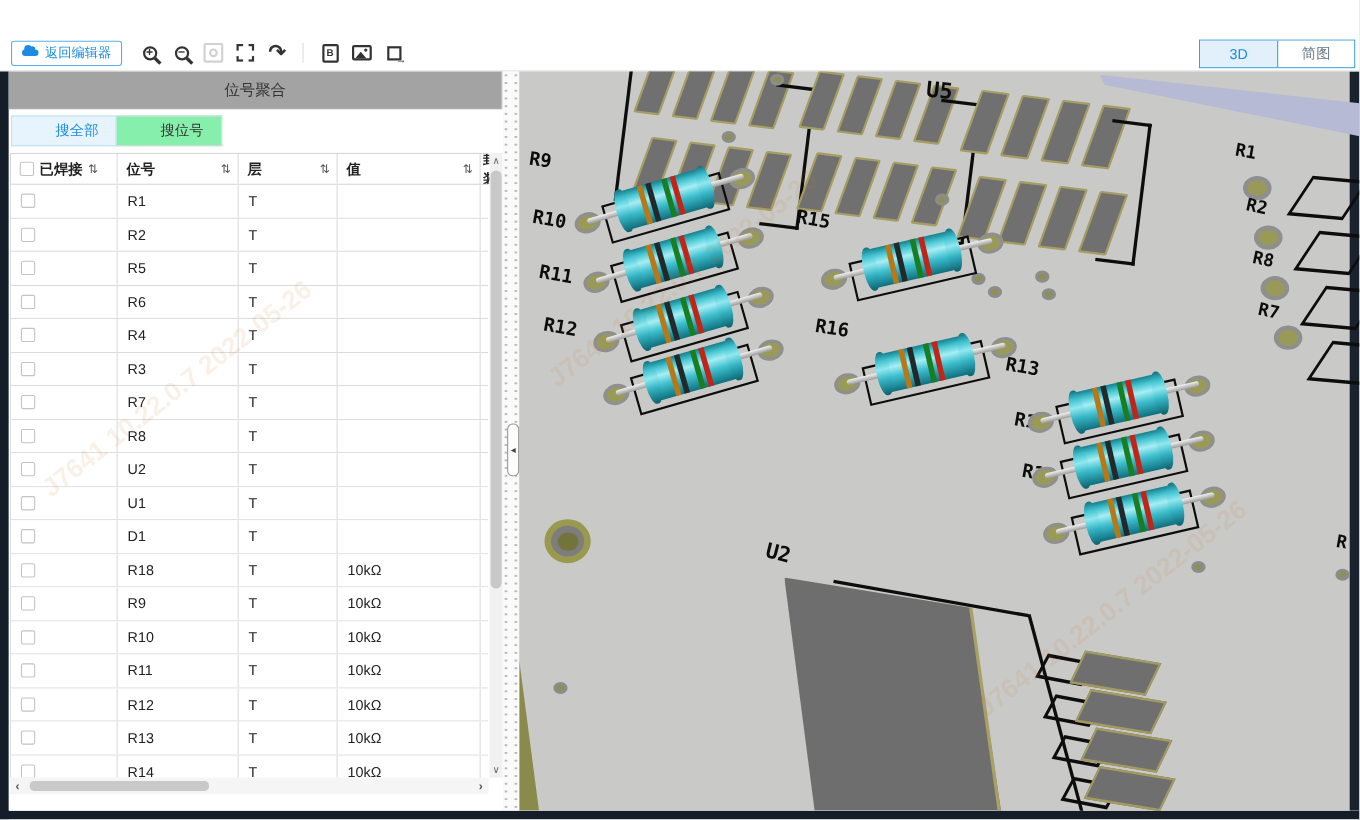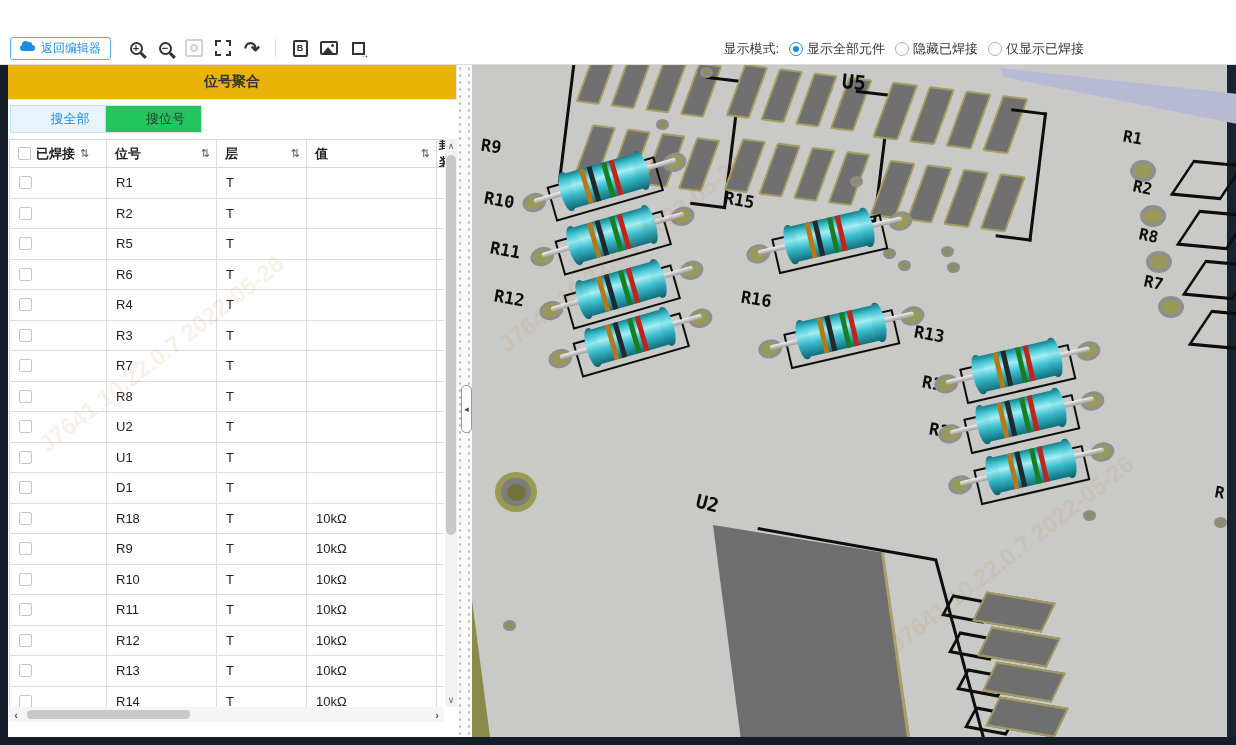--- a/index.html
+++ b/index.html
@@ -47,26 +47,26 @@
   .vbtn.on{background:#e1f0fb;color:#1d8ce0;}
   .vbtn.off{background:#fff;color:#66788a;border-left:1px solid #3aa0e0;}
 
   
   .edgestrip{position:absolute;background:#151d28;}
 
   
   .panel{position:absolute;left:8px;top:65px;width:449px;height:672px;background:#fff;}
   .tabs{position:absolute;left:0;top:0;width:449px;height:35px;display:flex;border-bottom:1px solid #e4e4e4;}
   .tab{flex:1;display:flex;align-items:center;justify-content:center;font-size:14px;cursor:pointer;}
-  .tab.inactive{background:#eab308;color:#333;border-right:1px solid #e4e4e4;font-weight:bold;}
+  .tab.inactive{background:#a3a3a3;color:#333;border-right:1px solid #e4e4e4;}
   .tab.active{background:#fff;color:#1d8ce0;font-weight:bold;}
   .searchrow{position:absolute;left:2px;top:40px;height:28px;display:flex;}
   .scope{width:96px;height:28px;display:flex;align-items:center;justify-content:center;font-size:13px;cursor:pointer;padding-left:24px;}
   .scope.on{background:#e7f4fd;color:#1d8ce0;border:1px solid #bfe0f6;}
-  .scope.off{background:#22c55e;color:#333;border:1px solid #ddd;border-left:none;}
+  .scope.off{background:#86efac;color:#333;border:1px solid #ddd;border-left:none;}
   .filter{position:relative;width:283px;height:28px;border:1px solid #ddd;border-left:none;}
   .filter input{width:100%;height:100%;border:none;outline:none;padding:0 30px 0 10px;font-size:13px;color:#333;}
   .filter input::placeholder{color:#b8b8b8;}
   .fmag{position:absolute;right:8px;top:7px;width:10px;height:10px;border:1.6px solid #444;border-radius:50%;}
   .fmag::after{content:"";position:absolute;width:5px;height:2px;background:#444;right:-5px;bottom:-2px;transform:rotate(45deg);}
 
   .thead{position:absolute;left:1px;top:74px;width:435px;height:29px;display:grid;grid-template-columns:97px 110px 90px 130px 8px;border:1px solid #d6d6d6;border-right:none;background:#fff;font-weight:bold;font-size:13px;color:#222;}
   .thead .hc{display:flex;align-items:center;gap:5px;padding-left:8px;border-right:1px solid #dcdcdc;overflow:hidden;cursor:pointer;}
   .sort{font-size:11px;color:#555;font-weight:normal;}
   .cbx{width:13px;height:13px;border:1px solid #c4c4c4;border-radius:2px;background:#fff;flex:none;cursor:pointer;}
@@ -165,35 +165,24 @@
     <span class="tb-ic">
         <span class="bom">B</span>
       </span>
     <span class="tb-ic">
         <span class="imgic"></span>
       </span>
     <span class="tb-ic">
         <span class="cube"></span>
       </span>
 
-    <div class="dm">
-      <span>显示模式:</span>
-      <span class="radio sel">
-        <span class="rdot"></span>
-        <span>显示全部元件</span>
-      </span>
-      <span class="radio">
-        <span class="rdot"></span>
-        <span>隐藏已焊接</span>
-      </span>
-      <span class="radio">
-        <span class="rdot"></span>
-        <span>仅显示已焊接</span>
-      </span>
-    </div>
+  </div>
+  <div class="vtoggle">
+    <span class="vbtn on">3D</span>
+    <span class="vbtn off">简图</span>
   </div>
 
   <div class="edgestrip" style="left:0;top:65px;width:8px;height:680px;"></div>
   <div class="edgestrip" style="left:0;top:737px;width:1236px;height:8px;"></div>
 
   <div class="panel">
     <div class="tabs">
       <div class="tab inactive">位号聚合</div>
     </div>
     <div class="searchrow">

